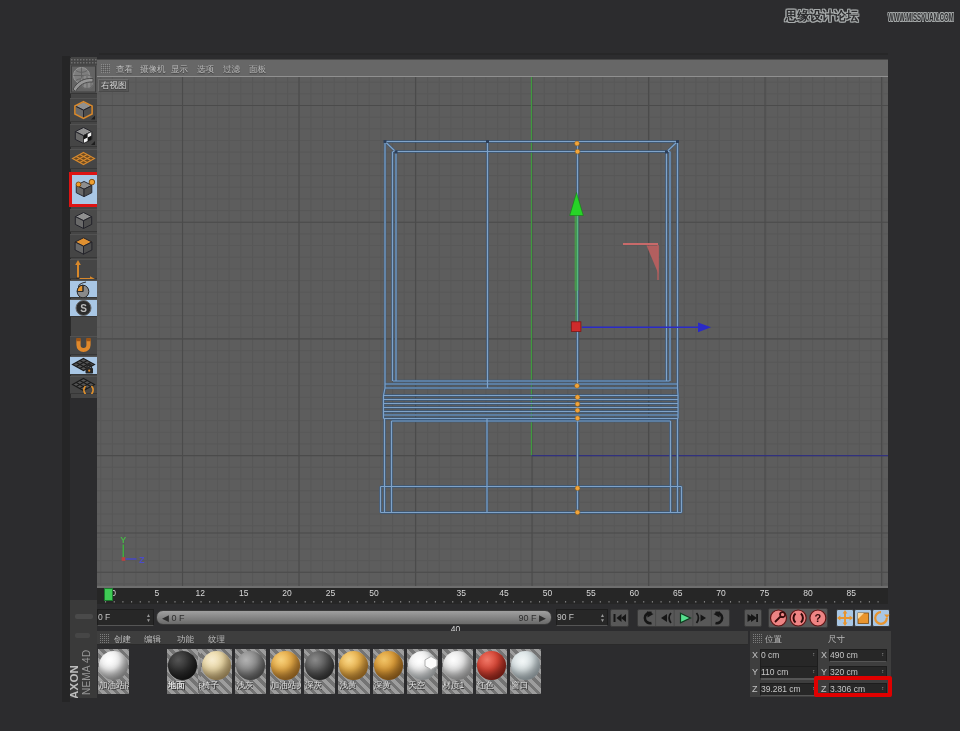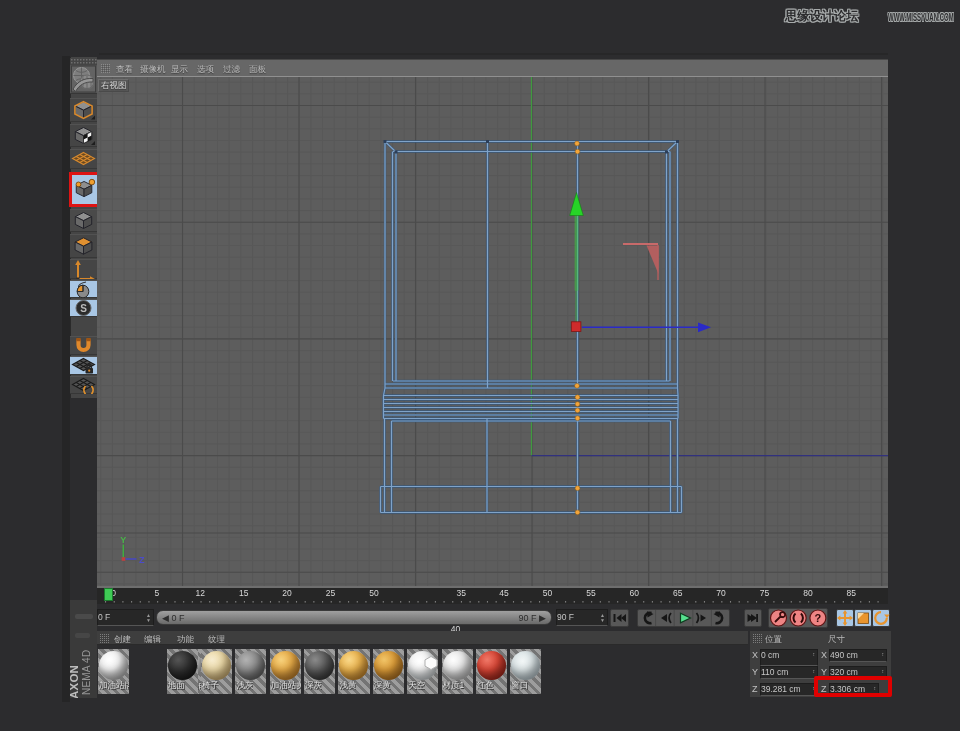--- a/index.html
+++ b/index.html
@@ -588,21 +588,21 @@
     <div class="abs mtxt" style="left:177px;top:634px;">功能</div>
     <div class="abs mtxt" style="left:208px;top:634px;">纹理</div>
     <div class="tile" style="left:98px;top:649px;">
       <div class="sph" style="background:radial-gradient(circle at 35% 30%,#ffffff 0%,#f2f2f2 35%,#c8c8c8 65%,#8a8a8a 100%);"></div>
       <div class="tlab">加油站牌</div>
     </div>
     <div class="tile" style="left:129px;top:649px;margin-left:43px;">
       <div class="sph" style="background:radial-gradient(circle at 35% 30%,#ffffff 0%,#f0f0f0 35%,#c4c4c4 65%,#888 100%);"></div>
       <div class="tlab">加油站白</div>
     </div>
-    <div class="tile" style="left:166.7px;top:649px;">
+    <div class="tile" style="left:166.7px;top:649px;font-weight:bold;">
       <div class="sph" style="background:radial-gradient(circle at 35% 30%,#555 0%,#333 40%,#1d1d1d 75%,#111 100%);"></div>
       <div class="tlab">地面</div>
     </div>
     <div class="tile" style="left:201.04999999999998px;top:649px;">
       <div class="sph" style="background:radial-gradient(circle at 35% 30%,#f6ecd0 0%,#ecd9a6 40%,#d0b276 75%,#a8854a 100%);"></div>
       <div class="tlab">椅子</div>
     </div>
     <div class="tile" style="left:235.39999999999998px;top:649px;">
       <div class="sph" style="background:radial-gradient(circle at 35% 30%,#b2b2b2 0%,#8e8e8e 40%,#666 75%,#4a4a4a 100%);"></div>
       <div class="tlab">浅灰</div>
@@ -669,30 +669,30 @@
         <rect x="0" y="8" width="1" height="1"></rect>
         <rect x="2" y="8" width="1" height="1"></rect>
         <rect x="4" y="8" width="1" height="1"></rect>
         <rect x="6" y="8" width="1" height="1"></rect>
         <rect x="8" y="8" width="1" height="1"></rect>
       </g>
     </svg>
     <div class="abs mtxt" style="left:765px;top:634px;">位置</div>
     <div class="abs mtxt" style="left:828px;top:634px;">尺寸</div>
     <div class="abs" style="left:752px;top:650px;font-size:9px;color:#c2c2c2;">X</div>
-    <div class="abs cbox" style="left:760px;top:649px;width:58px;height:17px;">0 cm<span class="spin">↕</span></div>
+    <div class="abs cbox" style="left:760px;top:649px;width:58px;height:31px;">0 cm<span class="spin">↕</span></div>
     <div class="abs" style="left:821px;top:650px;font-size:9px;color:#c2c2c2;">X</div>
     <div class="abs cbox" style="left:829px;top:649px;width:58px;height:13px;">490 cm<span class="spin">↕</span></div>
     <div class="abs" style="left:752px;top:667px;font-size:9px;color:#c2c2c2;">Y</div>
     <div class="abs cbox" style="left:760px;top:666px;width:58px;height:13px;">110 cm<span class="spin">↕</span></div>
     <div class="abs" style="left:821px;top:667px;font-size:9px;color:#c2c2c2;">Y</div>
     <div class="abs cbox" style="left:829px;top:666px;width:58px;height:13px;">320 cm<span class="spin">↕</span></div>
     <div class="abs" style="left:752px;top:684px;font-size:9px;color:#c2c2c2;">Z</div>
     <div class="abs cbox" style="left:760px;top:683px;width:58px;height:13px;">39.281 cm<span class="spin">↕</span></div>
     <div class="abs" style="left:821px;top:684px;font-size:9px;color:#c2c2c2;">Z</div>
-    <div class="abs cbox" style="left:829px;top:683px;width:50px;height:13px;">3.306 cm<span class="spin">↕</span></div>
+    <div class="abs cbox" style="left:829px;top:683px;width:58px;height:13px;">3.306 cm<span class="spin">↕</span></div>
     <div class="abs" style="left:814px;top:676px;width:78px;height:21px;border:4px solid #e00000;border-radius:2px;"></div>
     <div class="abs" style="left:70px;top:600px;width:27px;height:98px;background:#3a3a3a;overflow:hidden;">
       <div style="transform:rotate(-90deg);transform-origin:0 0;position:absolute;left:-2px;top:98.5px;width:60px;font-size:11.5px;font-weight:bold;color:#bcbcbc;letter-spacing:0.2px;">AXON</div>
       <div style="transform:rotate(-90deg);transform-origin:0 0;position:absolute;left:11px;top:95px;width:70px;font-size:10px;color:#969696;letter-spacing:0.2px;">NEMA 4D</div>
       <div style="position:absolute;left:5px;top:14px;width:18px;height:5px;background:#4a4a4a;border-radius:2px;"></div>
       <div style="position:absolute;left:5px;top:33px;width:15px;height:5px;background:#464646;border-radius:2px;"></div>
     </div>
   </div>
 </body></html>

